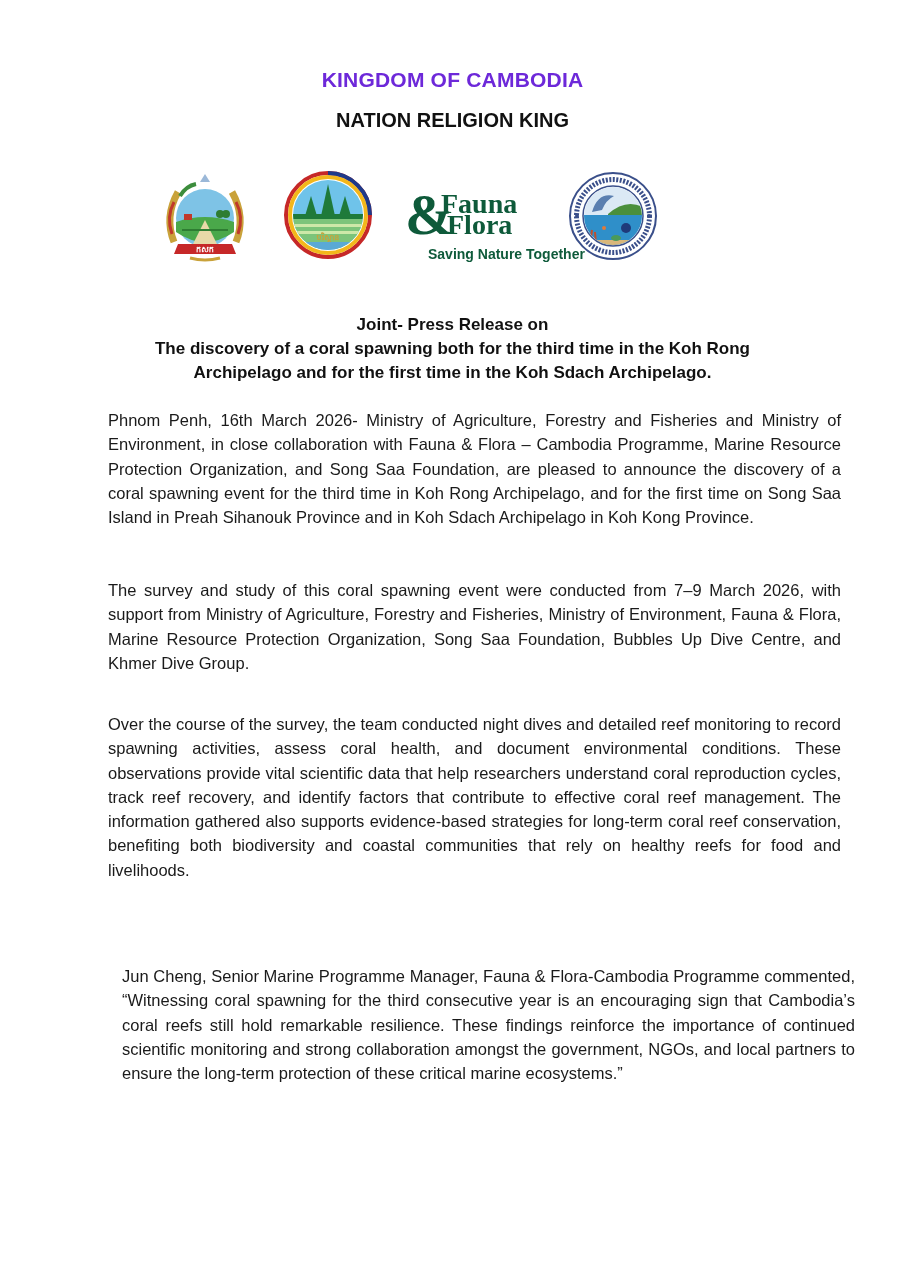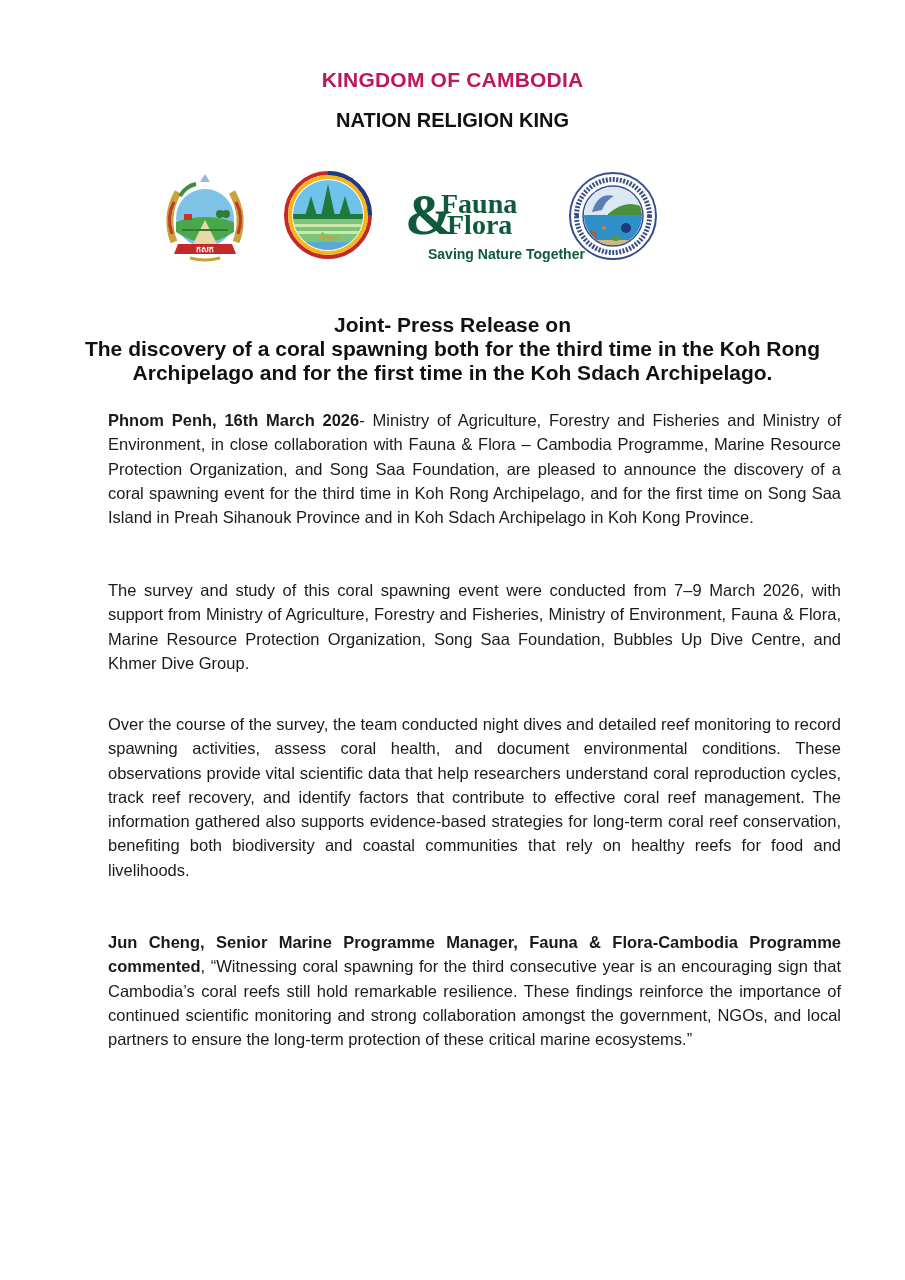--- a/index.html
+++ b/index.html
@@ -22,21 +22,21 @@
       height: 1280px;
     }
     .header-line1 {
       position: absolute;
       top: 68px;
       left: 0; width: 905px;
       text-align: center;
       font-weight: bold;
       font-size: 21px;
       letter-spacing: 0.2px;
-      color: #be185d;
+      color: #6d28d9;
     }
     .header-line2 {
       position: absolute;
       top: 109px;
       left: 0; width: 905px;
       text-align: center;
       font-weight: bold;
       font-size: 20px;
       color: #111;
     }
@@ -104,38 +104,38 @@
       font-weight: normal;
       letter-spacing: 1.5px;
       color: #8a8a8a;
     }
     .title-block {
       position: absolute;
       top: 313px;
       left: 0; width: 905px;
       text-align: center;
       font-weight: bold;
-      font-size: 21px;
+      font-size: 17px;
       line-height: 24px;
       color: #111;
     }
     .para {
       position: absolute;
       left: 108px;
       width: 733px;
       font-size: 16.5px;
       line-height: 24.3px;
       color: #1a1a1a;
       text-align: justify;
     }
-    .para b { font-weight: bold; }
+    .para b { font-weight: normal; }
     .p1 { top: 408px; }
     .p2 { top: 578px; }
     .p3 { top: 712px; }
-    .p4 { top: 930px; }
+    .p4 { top: 964px; margin-left: 14px; }
   </style>
 </head>
 <body>
 
 <div class="page">
 
   <div class="header-line1">KINGDOM OF CAMBODIA</div>
   <div class="header-line2">NATION RELIGION KING</div>
 
   <div class="logos">

